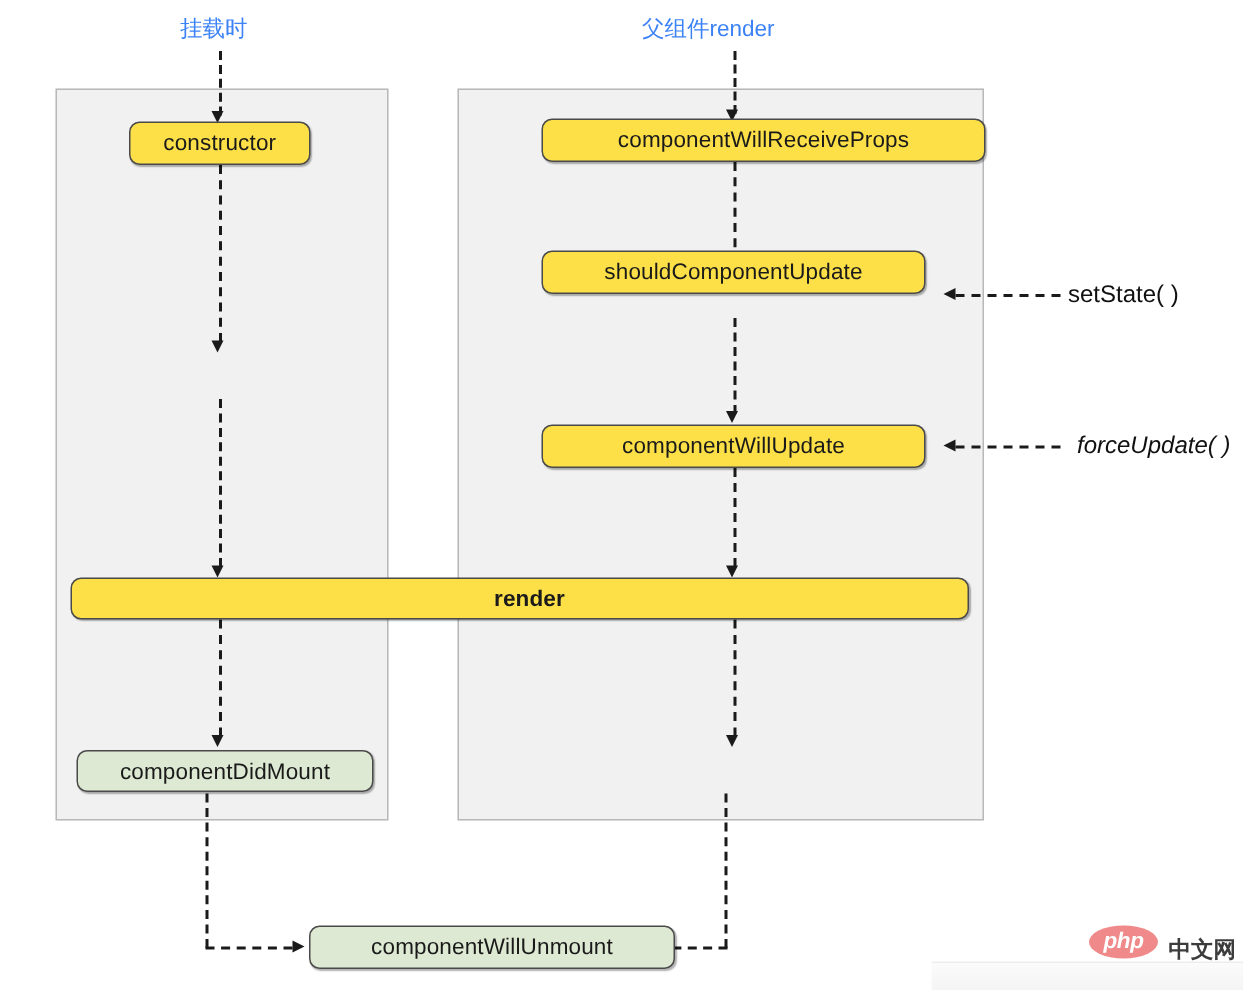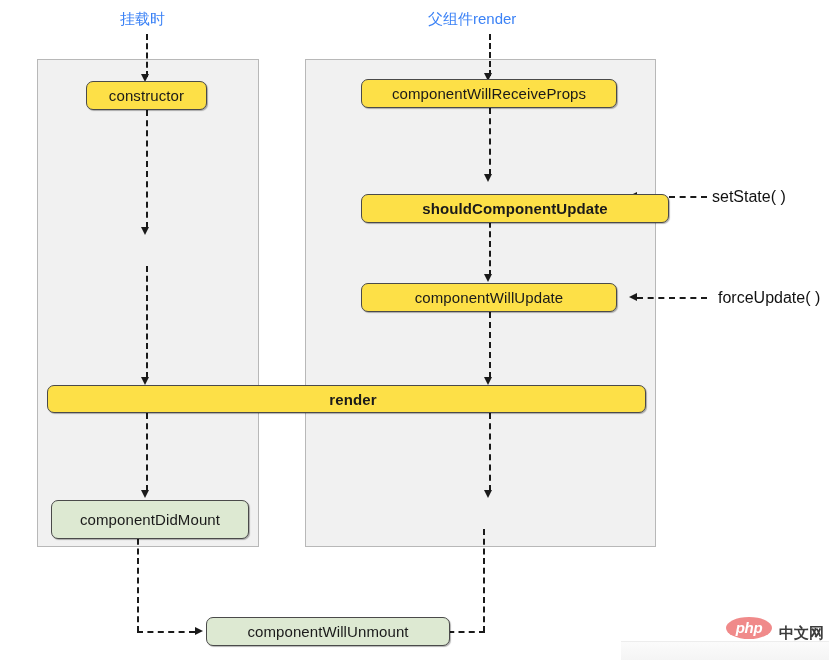--- a/index.html
+++ b/index.html
@@ -150,52 +150,52 @@
 
   <div class="node blue" style="left:86px; top:81px; width:121px; height:29px;">constructor</div>
 
   <div class="vline" style="left:146px; top:110px; height:118px;"></div>
   <div class="arrow down" style="left:141px; top:227px;"></div>
 
 
   <div class="vline" style="left:146px; top:266px; height:112px;"></div>
   <div class="arrow down" style="left:141px; top:377px;"></div>
 
-  <div class="node blue" style="left:361px; top:79px; width:256px; height:29px;">componentWillReceiveProps</div>
+  <div class="node blue" style="left:361px; top:79px; width:296px; height:29px;">componentWillReceiveProps</div>
 
   <div class="vline" style="left:489px; top:108px; height:67px;"></div>
   <div class="arrow down" style="left:484px; top:174px;"></div>
 
-  <div class="node blue" style="left:361px; top:194px; width:308px; height:29px;font-weight:bold;">shouldComponentUpdate</div>
+  <div class="node blue" style="left:361px; top:167px; width:256px; height:29px;">shouldComponentUpdate</div>
 
   <div class="vline" style="left:489px; top:212px; height:64px;"></div>
   <div class="arrow down" style="left:484px; top:274px;"></div>
 
   <div class="node blue" style="left:361px; top:283px; width:256px; height:29px;">componentWillUpdate</div>
 
   <div class="vline" style="left:489px; top:312px; height:66px;"></div>
   <div class="arrow down" style="left:484px; top:377px;"></div>
 
   <div class="hline" style="left:637px; top:196px; width:70px;"></div>
   <div class="arrow left" style="left:629px; top:192px;"></div>
   <div class="side-label" style="left:712px; top:188px;">setState( )</div>
 
   <div class="hline" style="left:637px; top:297px; width:70px;"></div>
   <div class="arrow left" style="left:629px; top:293px;"></div>
-  <div class="side-label" style="left:718px; top:289px;">forceUpdate( )</div>
+  <div class="side-label" style="left:718px; top:289px;font-style:italic;">forceUpdate( )</div>
 
   <div class="node blue bold" style="left:47px; top:385px; width:599px; height:28px;">render</div>
 
   <div class="vline" style="left:146px; top:413px; height:78px;"></div>
   <div class="arrow down" style="left:141px; top:490px;"></div>
 
   <div class="vline" style="left:489px; top:413px; height:78px;"></div>
   <div class="arrow down" style="left:484px; top:490px;"></div>
 
-  <div class="node green" style="left:51px; top:500px; width:198px; height:39px;">componentDidMount</div>
+  <div class="node green" style="left:51px; top:500px; width:198px; height:28px;">componentDidMount</div>
 
 
   <div class="vline" style="left:137px; top:529px; height:103px;"></div>
   <div class="hline" style="left:137px; top:631px; width:58px;"></div>
   <div class="arrow right" style="left:195px; top:627px;"></div>
 
   <div class="vline" style="left:483px; top:529px; height:103px;"></div>
   <div class="hline" style="left:438px; top:631px; width:47px;"></div>
   <div class="arrow left" style="left:430px; top:627px;"></div>
 

